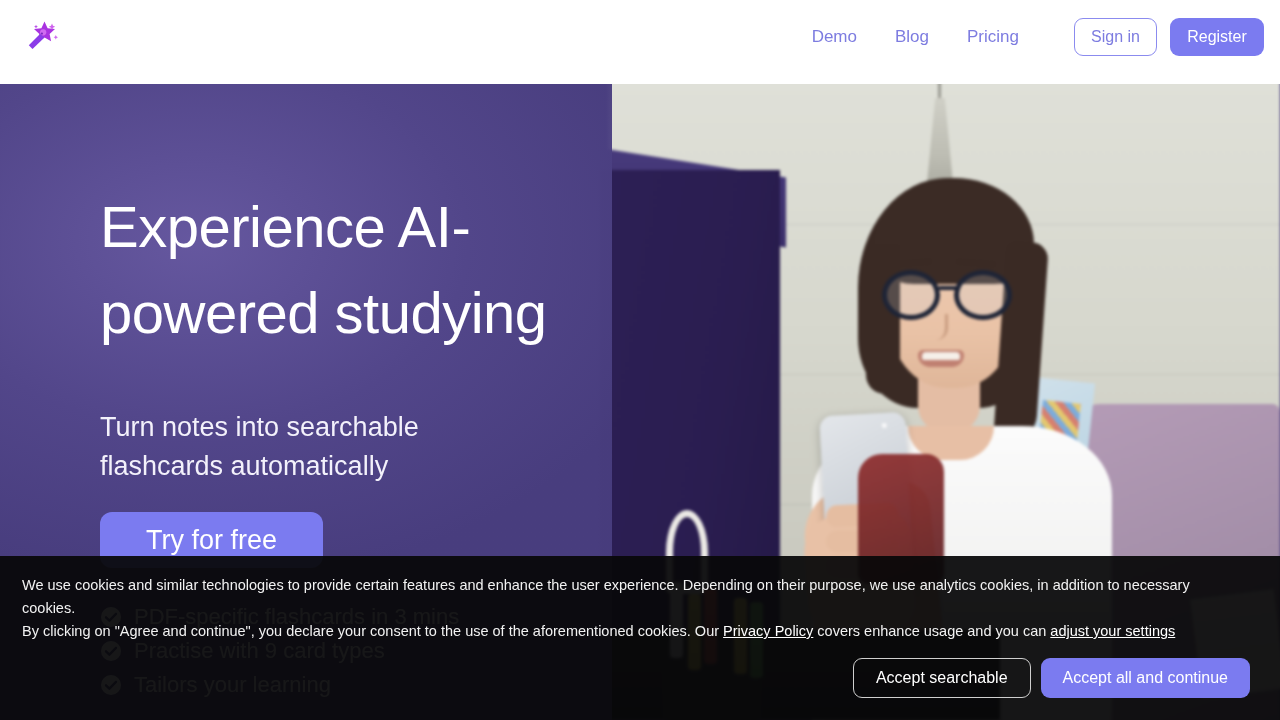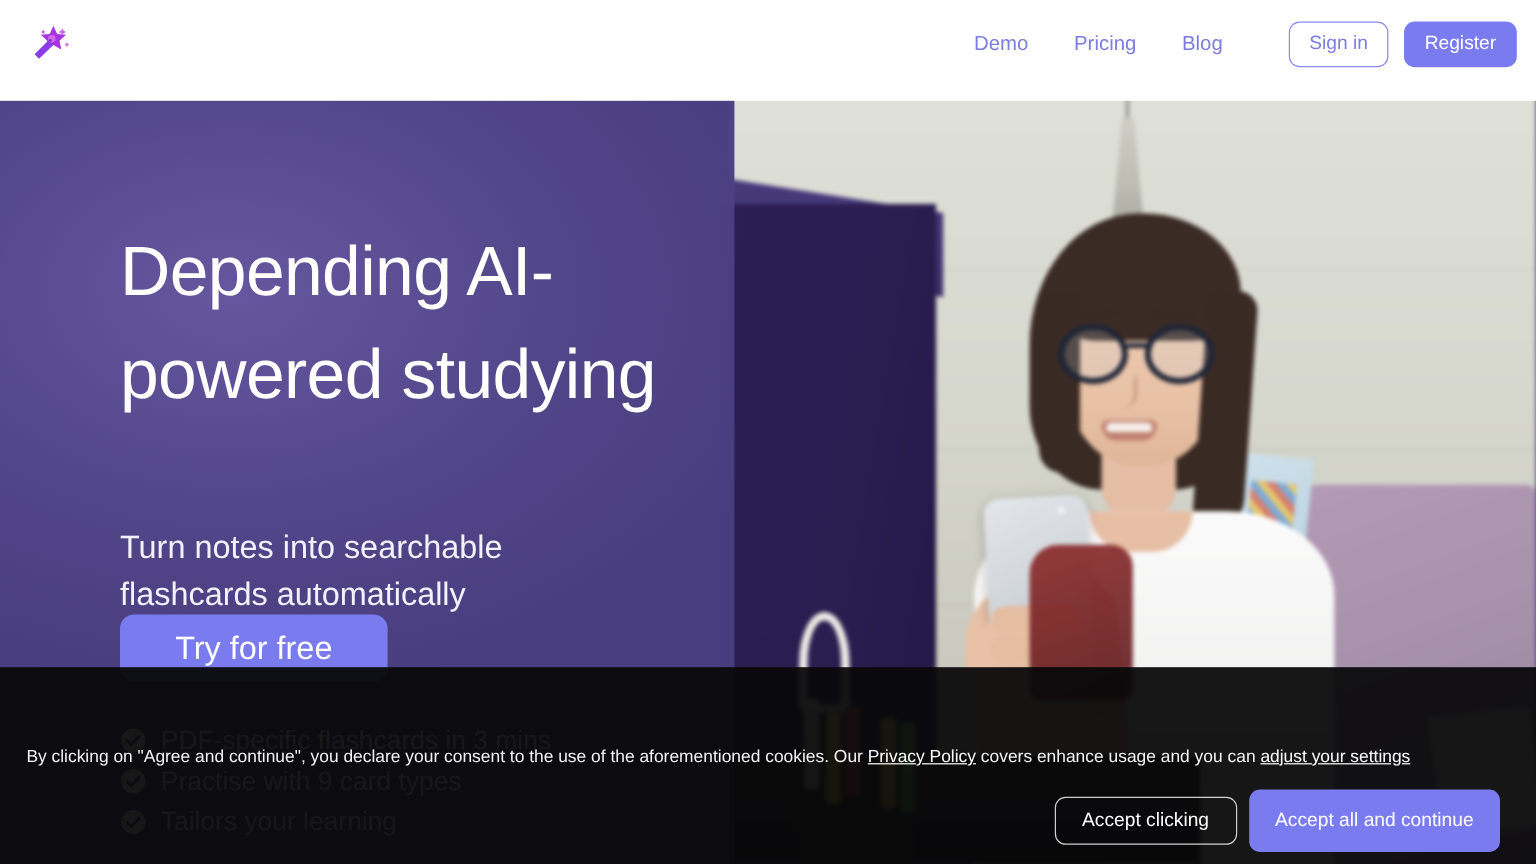--- a/index.html
+++ b/index.html
@@ -436,21 +436,20 @@
     letter-spacing: -0.5px;
   }
 
   .hero-sub {
     position: absolute;
     top: 334px; left: 0;
     width: 400px;
     color: #f3f1fb;
     font-size: 27px;
     line-height: 39px;
-    margin-top: 29px;
   }
 
   .btn-try {
     position: absolute;
     top: 438px; left: 0;
     width: 223px; height: 56px;
     background: #7b7bf0;
     border: none;
     border-radius: 12px;
     color: #ffffff;
@@ -519,21 +518,21 @@
     background: transparent;
     border: 1.4px solid #cfcfcf;
     border-radius: 9px;
     color: #ffffff;
     font-size: 16px;
     font-family: "Liberation Sans", sans-serif;
     cursor: pointer;
   }
 
   .btn-accept-all {
-    height: 52px;
+    height: 40px;
     padding: 0 22px;
     background: #7b7bf0;
     border: none;
     border-radius: 9px;
     color: #ffffff;
     font-size: 16px;
     font-family: "Liberation Sans", sans-serif;
     cursor: pointer;
   }
 </style>
@@ -553,22 +552,22 @@
           <circle cx="18.9" cy="18.6" r="1.1" fill="#7a2bbf"></circle>
           <path d="M29.0 8.5 l1.0 2.2 2.2 1.0 -2.2 1.0 -1.0 2.2 -1.0 -2.2 -2.2 -1.0 2.2 -1.0 Z" fill="#cf63ee"></path>
           <path d="M32.8 20.0 l0.7 1.5 1.5 0.7 -1.5 0.7 -0.7 1.5 -0.7 -1.5 -1.5 -0.7 1.5 -0.7 Z" fill="#d06bf0"></path>
           <path d="M13.0 9.8 l0.6 1.3 1.3 0.6 -1.3 0.6 -0.6 1.3 -0.6 -1.3 -1.3 -0.6 1.3 -0.6 Z" fill="#b84fe8"></path>
         </svg>
       </span>
     </a>
 
     <nav class="nav-right">
       <a class="nav-link" href="#">Demo</a>
+      <a class="nav-link" href="#">Blog</a>
       <a class="nav-link" href="#">Pricing</a>
-      <a class="nav-link" href="#">Blog</a>
       <button class="btn-signin">Sign in</button>
       <button class="btn-register">Register</button>
     </nav>
 
   </header>
 
   <section class="hero">
 
     <div class="scene photo-blur">
       <div class="wall-right"></div>
@@ -619,21 +618,21 @@
         <div class="pen p3"></div>
         <div class="pen p4"></div>
         <div class="pen p5"></div>
       </div>
     </div>
 
     <div class="hero-overlay"></div>
 
     <div class="hero-content">
 
-      <h1 class="hero-title">Depending AI-powered studying</h1>
+      <h1 class="hero-title">Experience AI-powered studying</h1>
 
       <p class="hero-sub">Turn notes into searchable flashcards automatically</p>
 
       <button class="btn-try">Try for free</button>
 
       <ul class="feature-list">
         <li class="feature-item">
           <span class="check-icon">
             <svg width="22" height="22" viewBox="0 0 22 22" aria-hidden="true">
               <circle cx="11" cy="11" r="10" fill="#ffffff"></circle>
@@ -660,23 +659,24 @@
           </span>
           <span>Tailors your learning</span>
         </li>
       </ul>
 
     </div>
   </section>
 
   <div class="cookie-banner">
 
+    <p class="cookie-text line-a">We use cookies and similar technologies to provide certain features and enhance the user experience. Depending on their purpose, we use analytics cookies, in addition to necessary cookies.</p>
 
     <p class="cookie-text line-b"><span>By clicking on "Agree and continue", you declare your consent to the use of the aforementioned cookies. Our </span><a class="cookie-link" href="#">Privacy Policy</a><span> covers enhance usage and you can </span><a class="cookie-link" href="#">adjust your settings</a></p>
 
     <div class="cookie-actions">
-      <button class="btn-accept-necessary">Accept clicking</button>
+      <button class="btn-accept-necessary">Accept searchable</button>
       <button class="btn-accept-all">Accept all and continue</button>
     </div>
 
   </div>
 
 </div>
 
 </body></html>

